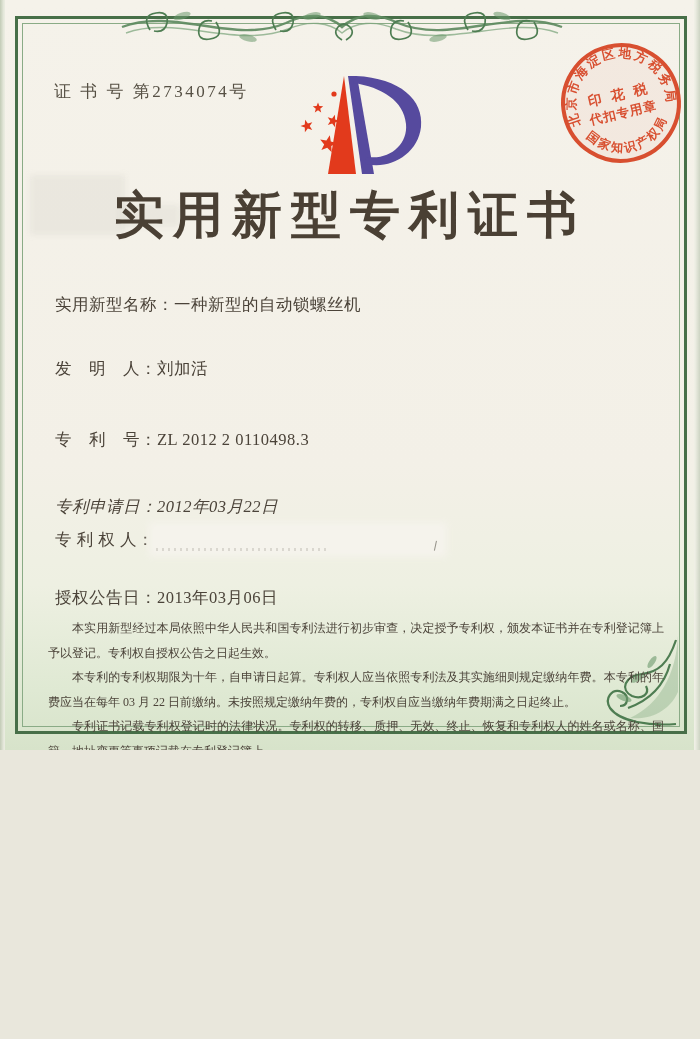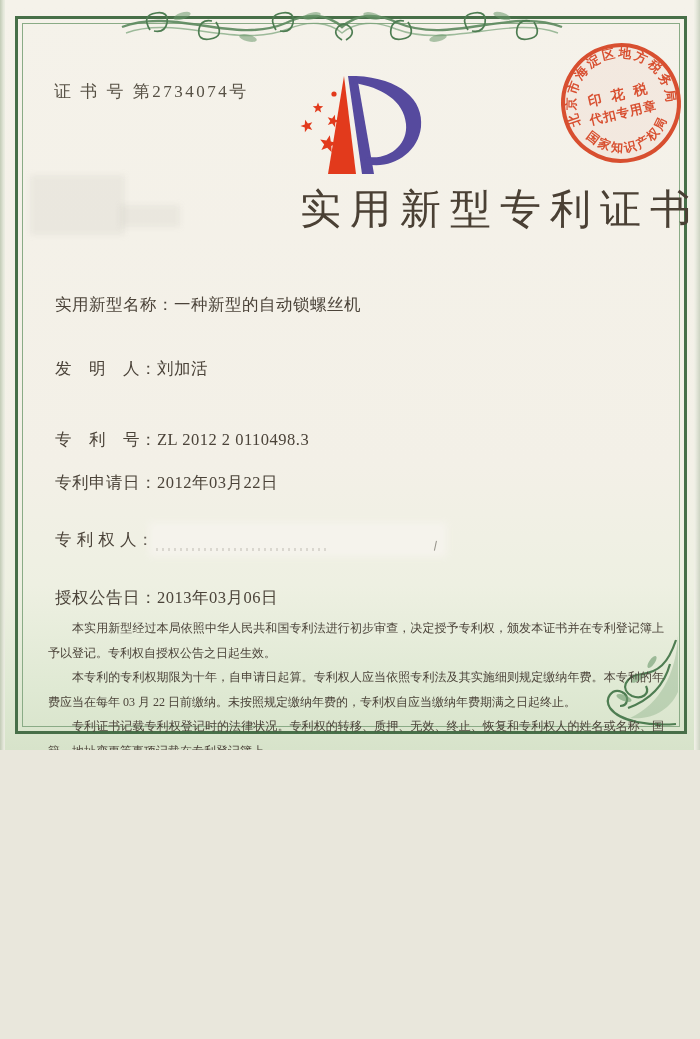--- a/index.html
+++ b/index.html
@@ -15,22 +15,22 @@
   .border-outer{position:absolute;left:15px;right:13px;top:16px;bottom:16px;
     border:3px solid #476f48;z-index:1;}
   .border-inner{position:absolute;left:22px;right:20px;top:23px;bottom:23px;
     border:1px solid #8aab86;z-index:1;}
   .green-zone{position:absolute;left:18px;right:16px;top:795px;bottom:19px;z-index:0;
     background:linear-gradient(180deg,rgba(219,231,209,0) 0px,rgba(219,231,209,.55) 45px,#dbe7d1 75px,#d9e5ce 100%);}
   .green-zone::after{content:"";position:absolute;left:0;right:0;top:38px;bottom:0;
     background:repeating-linear-gradient(178deg,rgba(126,166,118,.22) 0 1.3px,rgba(255,255,255,0) 1.3px 7.5px);}
   .cert-no{position:absolute;left:54px;top:80px;font-size:17px;letter-spacing:2.5px;
     color:#565044;z-index:3;}
-  .title{position:absolute;left:0;width:100%;top:182px;text-align:right;
-    font-size:41px;font-weight:normal;letter-spacing:9px;color:#4a4034;z-index:3;}
+  .title{position:absolute;left:0;width:100%;top:182px;text-align:center;
+    font-size:50px;font-weight:bold;letter-spacing:9px;color:#4a4034;z-index:3;}
   .field{position:absolute;left:55px;font-size:16.5px;letter-spacing:.5px;color:#4b4339;z-index:3;white-space:nowrap;}
   .redaction{display:inline-block;vertical-align:middle;width:288px;height:25px;margin-top:-4px;
     background:#f5f3ec;box-shadow:0 0 7px 5px #f5f3ec;position:relative;}
   .redaction i{position:absolute;right:6px;bottom:2px;width:7px;height:10px;
     border-right:1.5px solid rgba(70,65,55,.55);transform:rotate(12deg);}
   .redaction em{position:absolute;left:2px;bottom:1px;width:60%;height:3px;
     background:repeating-linear-gradient(90deg,rgba(95,88,76,.18) 0 2px,transparent 2px 6px);}
   .paragraphs{position:absolute;left:48px;right:36px;top:616px;z-index:3;
     font-size:12px;line-height:24.6px;color:#4b4339;text-align:justify;}
   .paragraphs p{margin:0;text-indent:2em;}
@@ -119,21 +119,21 @@
 
   <div class="field" style="top:294px;">
     <span>实用新型名称：</span><span>一种新型的自动锁螺丝机</span>
   </div>
   <div class="field" style="top:358px;">
     <span>发　明　人：</span><span>刘加活</span>
   </div>
   <div class="field" style="top:429px;">
     <span>专　利　号：</span><span>ZL 2012 2 0110498.3</span>
   </div>
-  <div class="field" style="top:472px;">
+  <div class="field" style="top:496px;font-style:italic;">
     <span>专利申请日：</span><span>2012年03月22日</span>
   </div>
   <div class="field" style="top:529px;">
     <span>专 利 权 人：</span><span class="redaction"><em></em><i></i></span>
   </div>
   <div class="field" style="top:587px;">
     <span>授权公告日：</span><span>2013年03月06日</span>
   </div>
 
   <div class="paragraphs">

